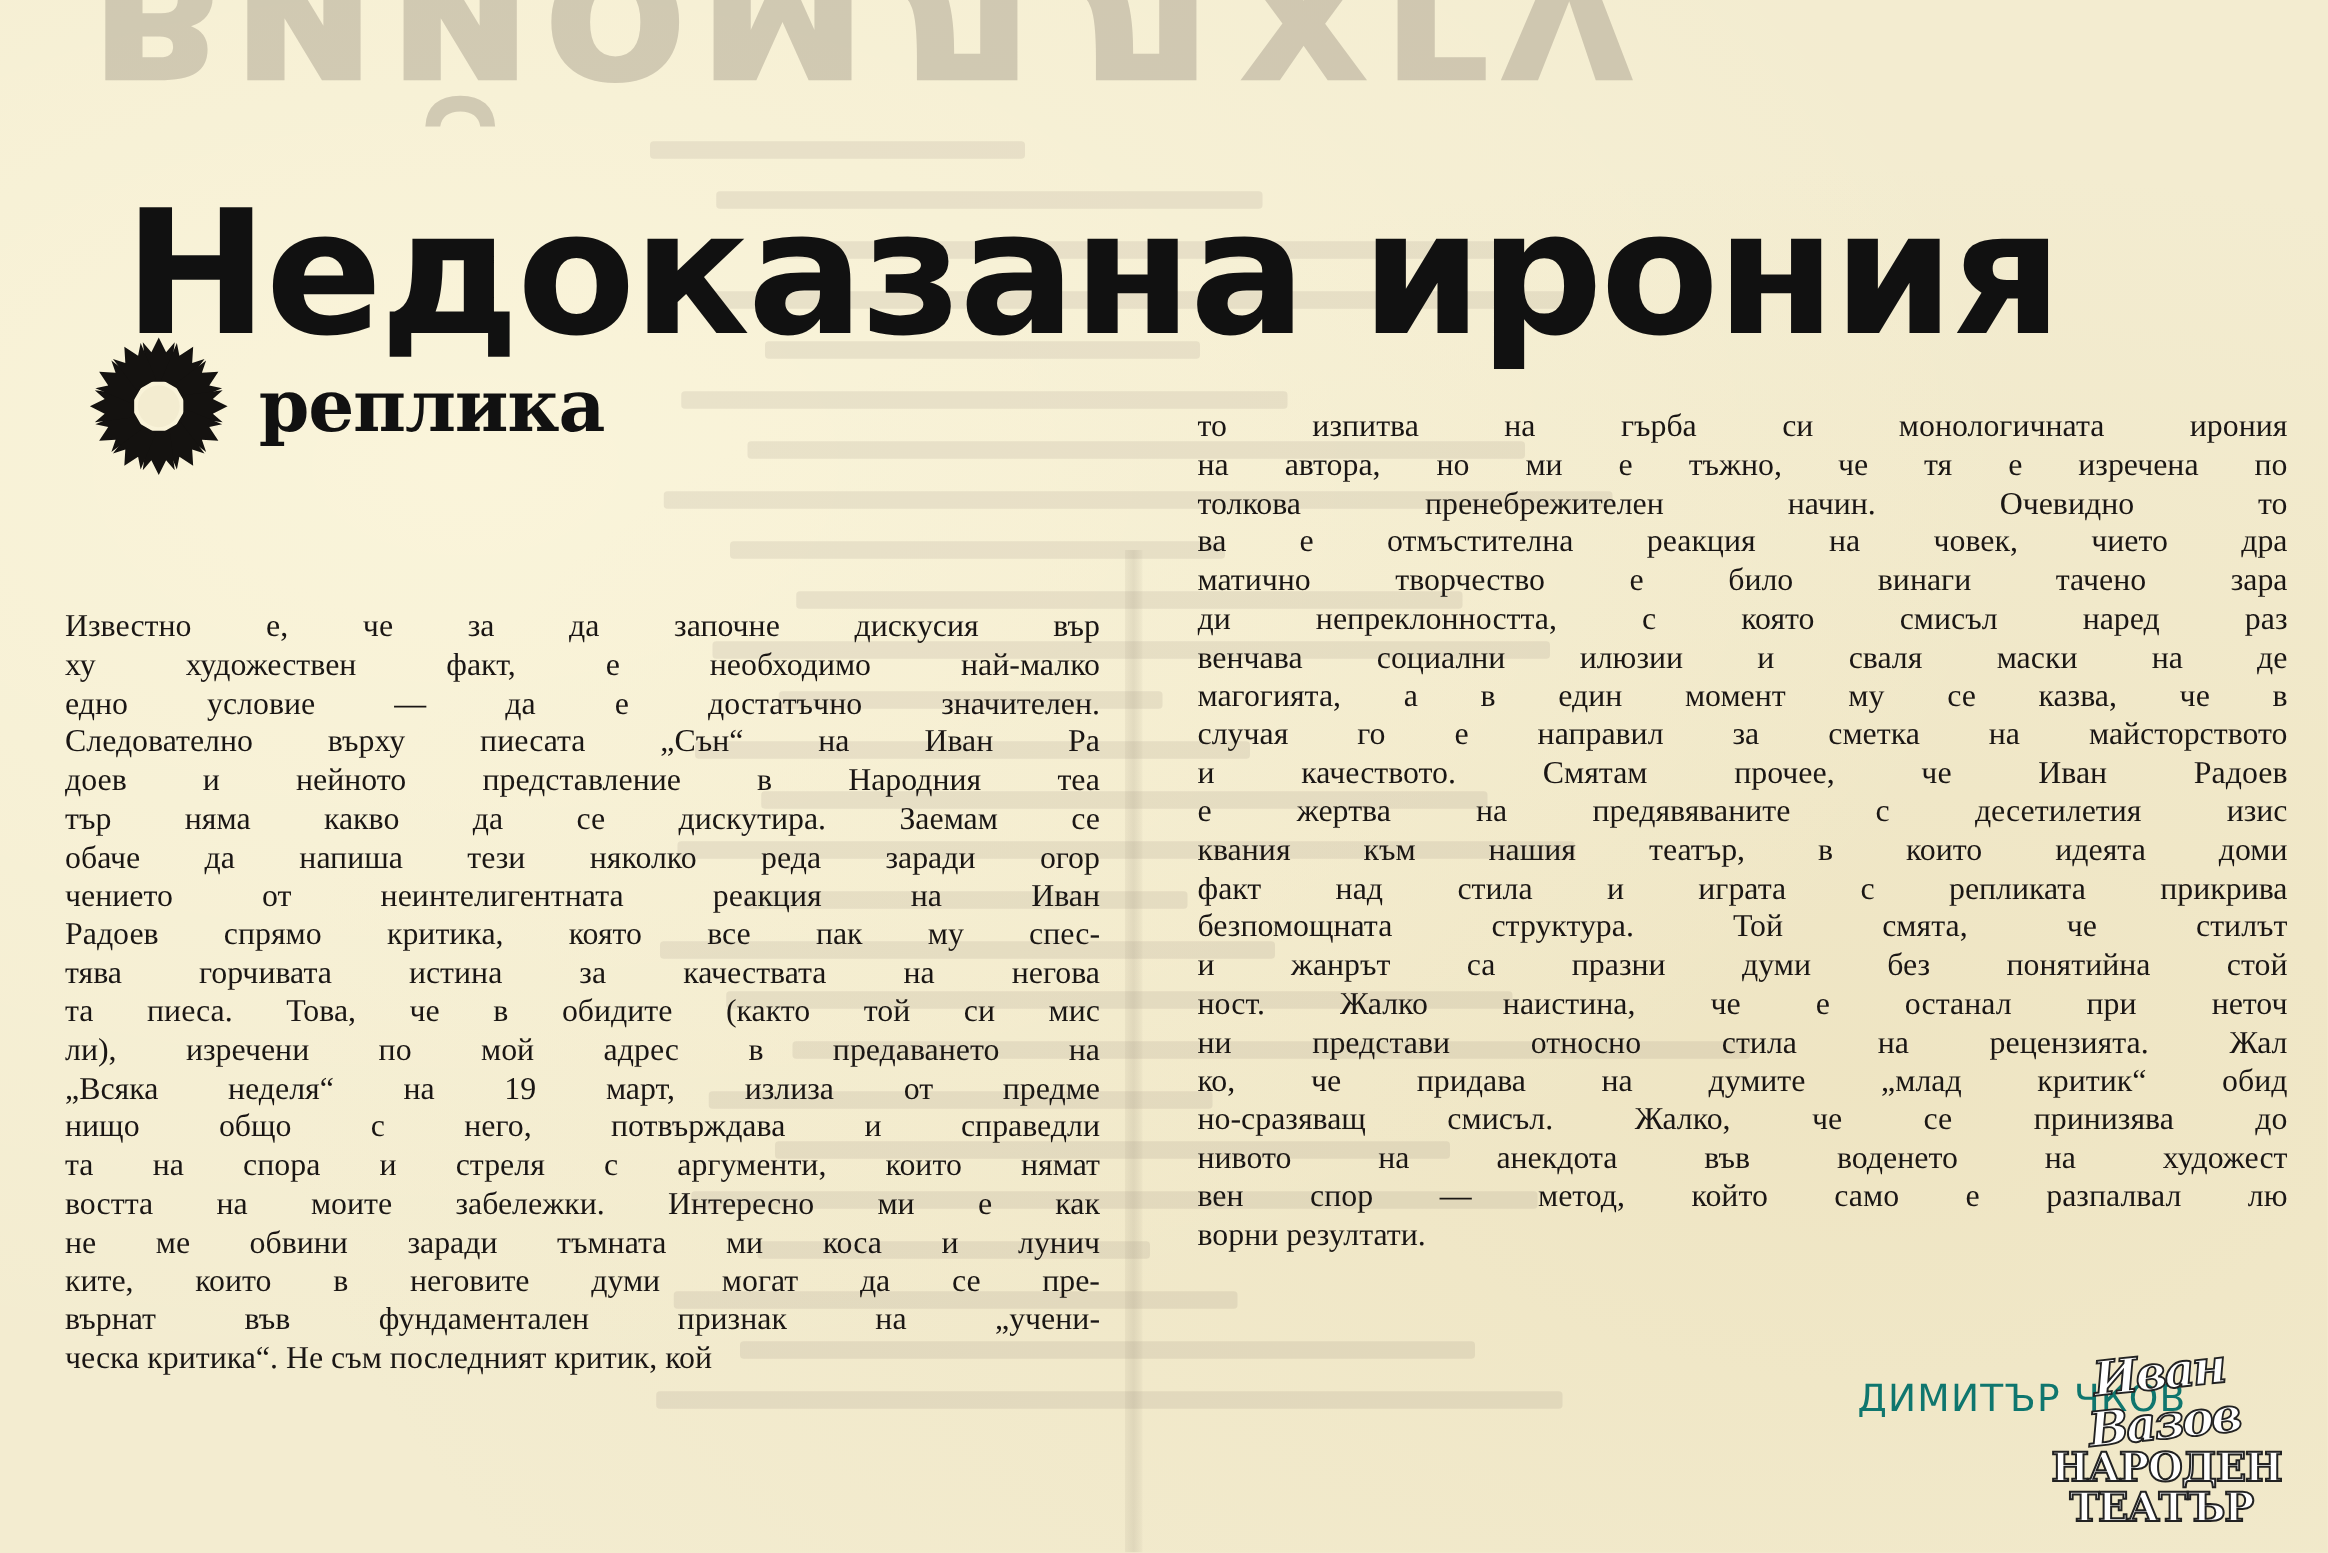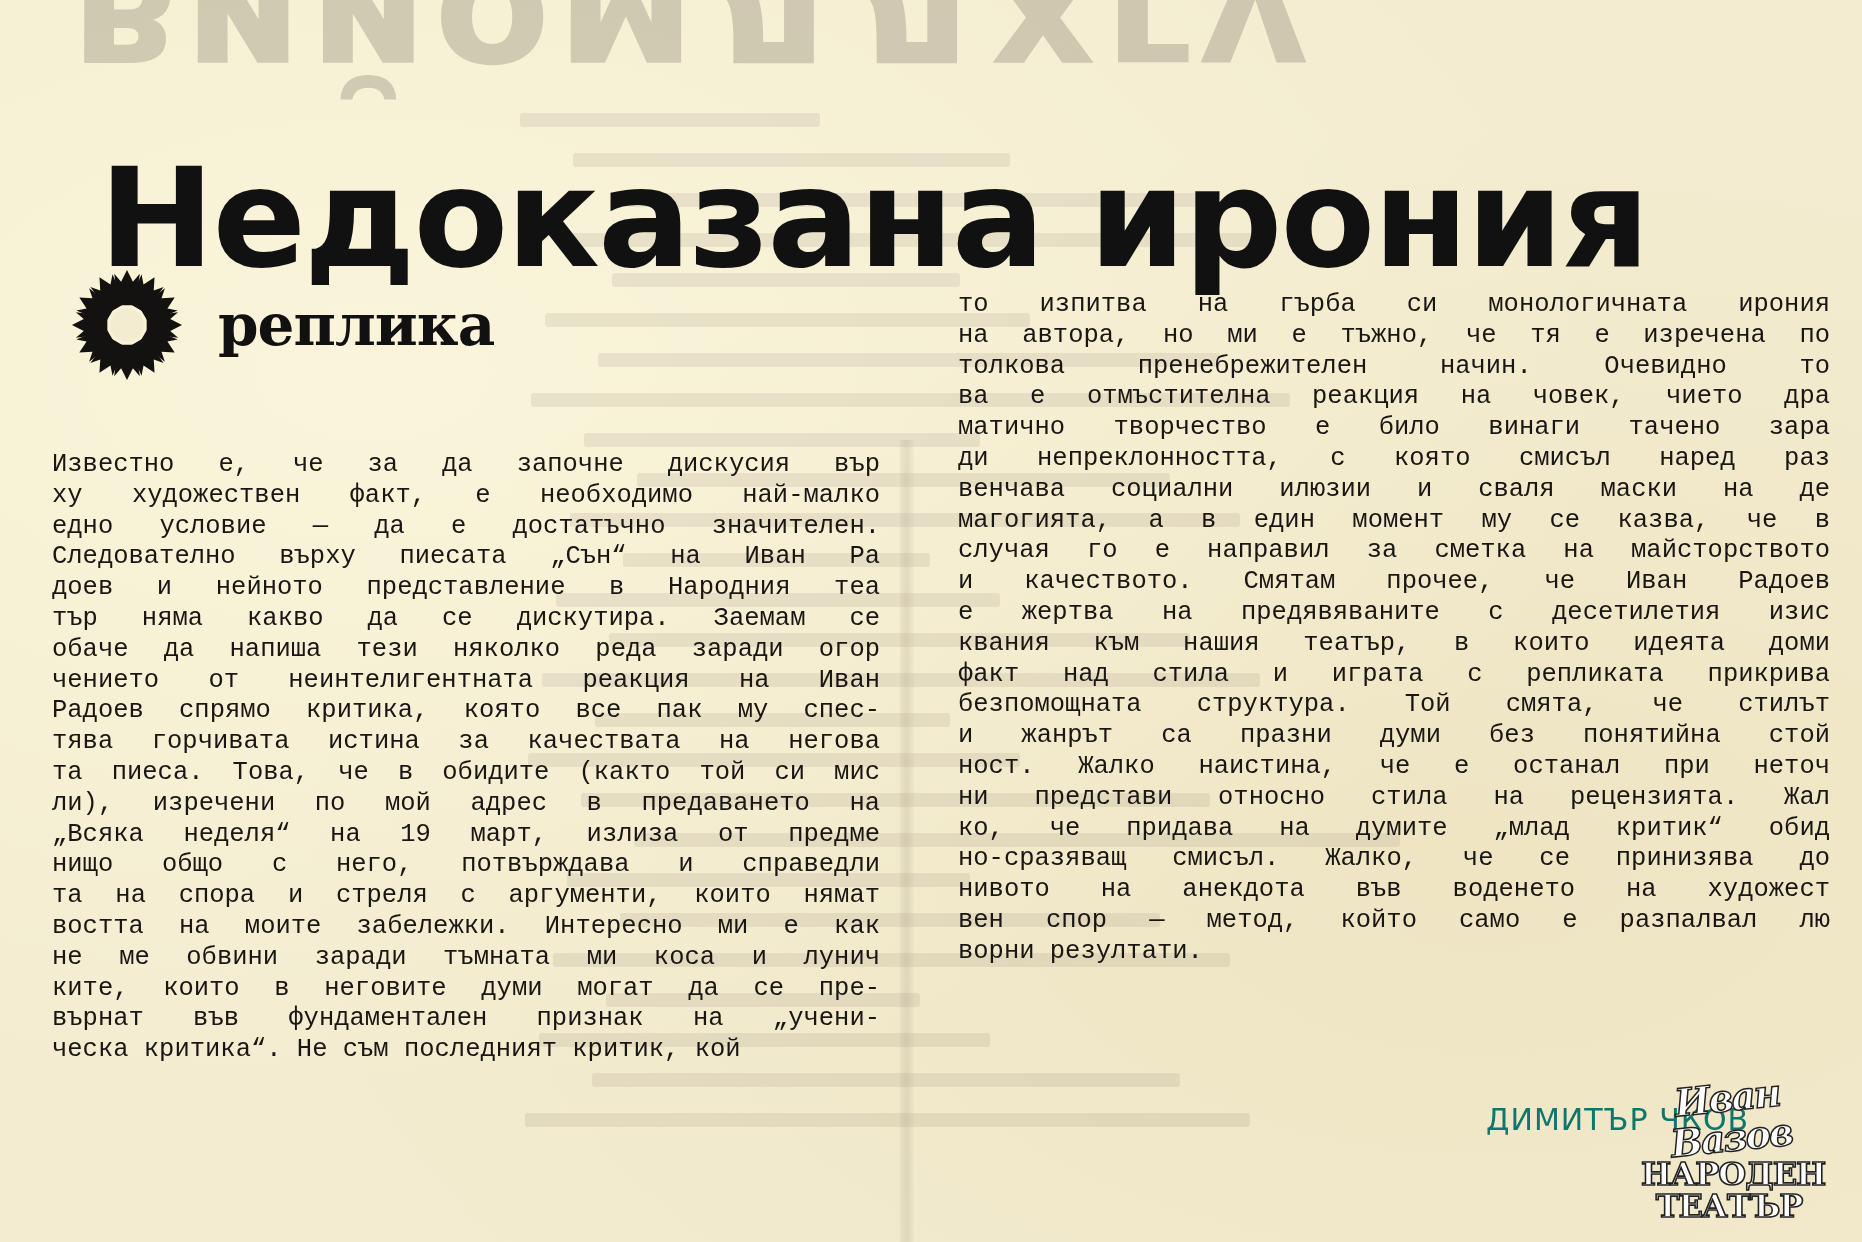--- a/index.html
+++ b/index.html
@@ -24,31 +24,32 @@
     .ghost-line span { display:inline-block; height: 14px; margin: 13px 0 0 0; background: rgba(120,110,95,0.12); border-radius: 3px; }
 
     .headline {
       position: absolute; left: 62px; top: 58px;
       font-family: "DejaVu Sans", sans-serif; font-weight: bold;
       font-size: 138px; letter-spacing: -2px; line-height: 1;
       color: #111;
       margin-left: 37px;
     }
     .rubric {
-      position: absolute; left: 68px; top: 266px; display: flex; align-items: center; gap: 32px;
+      position: absolute; left: 68px; top: 266px; display: flex; align-items: center; gap: 21px;
     }
     .rubric svg { width: 118px; height: 118px; }
     .rubric-label {
       font-family: "DejaVu Serif", serif; font-weight: bold; font-size: 58px; letter-spacing: -1px;
       color: #111;
     }
     .column {
-      position: absolute; font-family: Liberation Mono, monospace;
+      position: absolute; font-family: Liberation Serif, serif;
       font-size: 25.5px; line-height: 30.8px; color: #1a1614;
       text-align: justify;
+      margin-top: 36px;
     }
     .col-left { left: 52px; top: 450px; width: 828px; }
     .col-right { left: 958px; top: 290px; width: 872px; }
     .line { display: block; white-space: nowrap; text-align-last: justify; overflow: hidden; }
     .line.last { text-align-last: left; }
     .signature {
       position: absolute; left: 1486px; top: 1102px;
       font-family: "DejaVu Sans", sans-serif; font-weight: normal; font-size: 30px; letter-spacing: 1px;
       color: #0f766e;
     }

